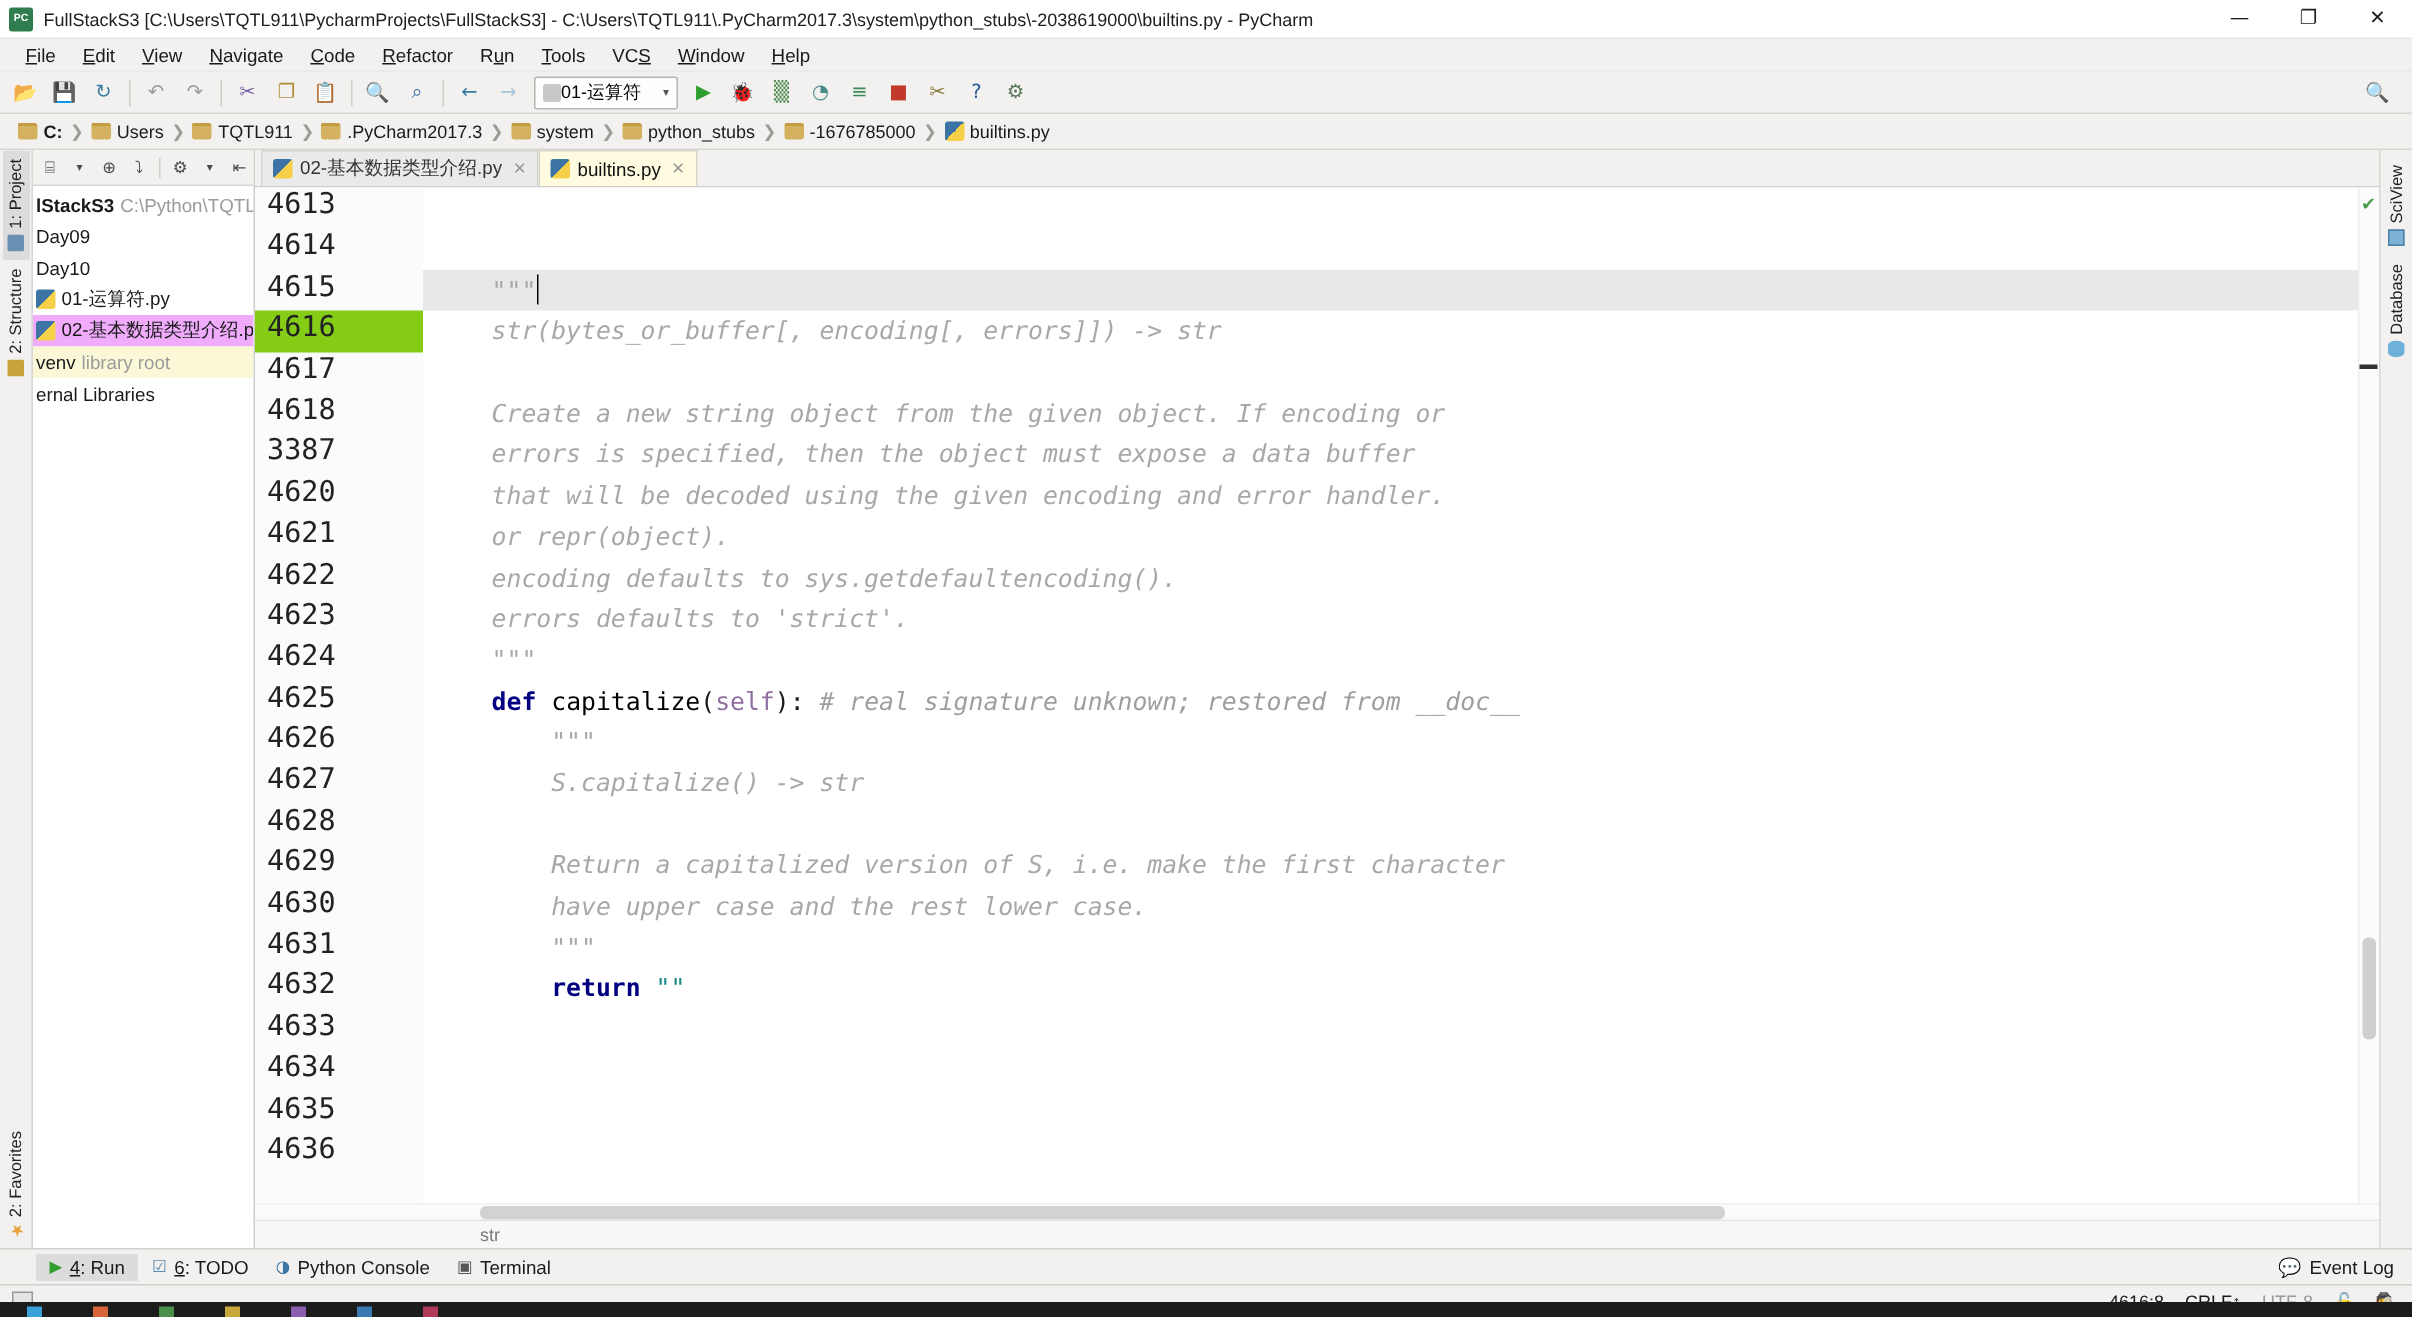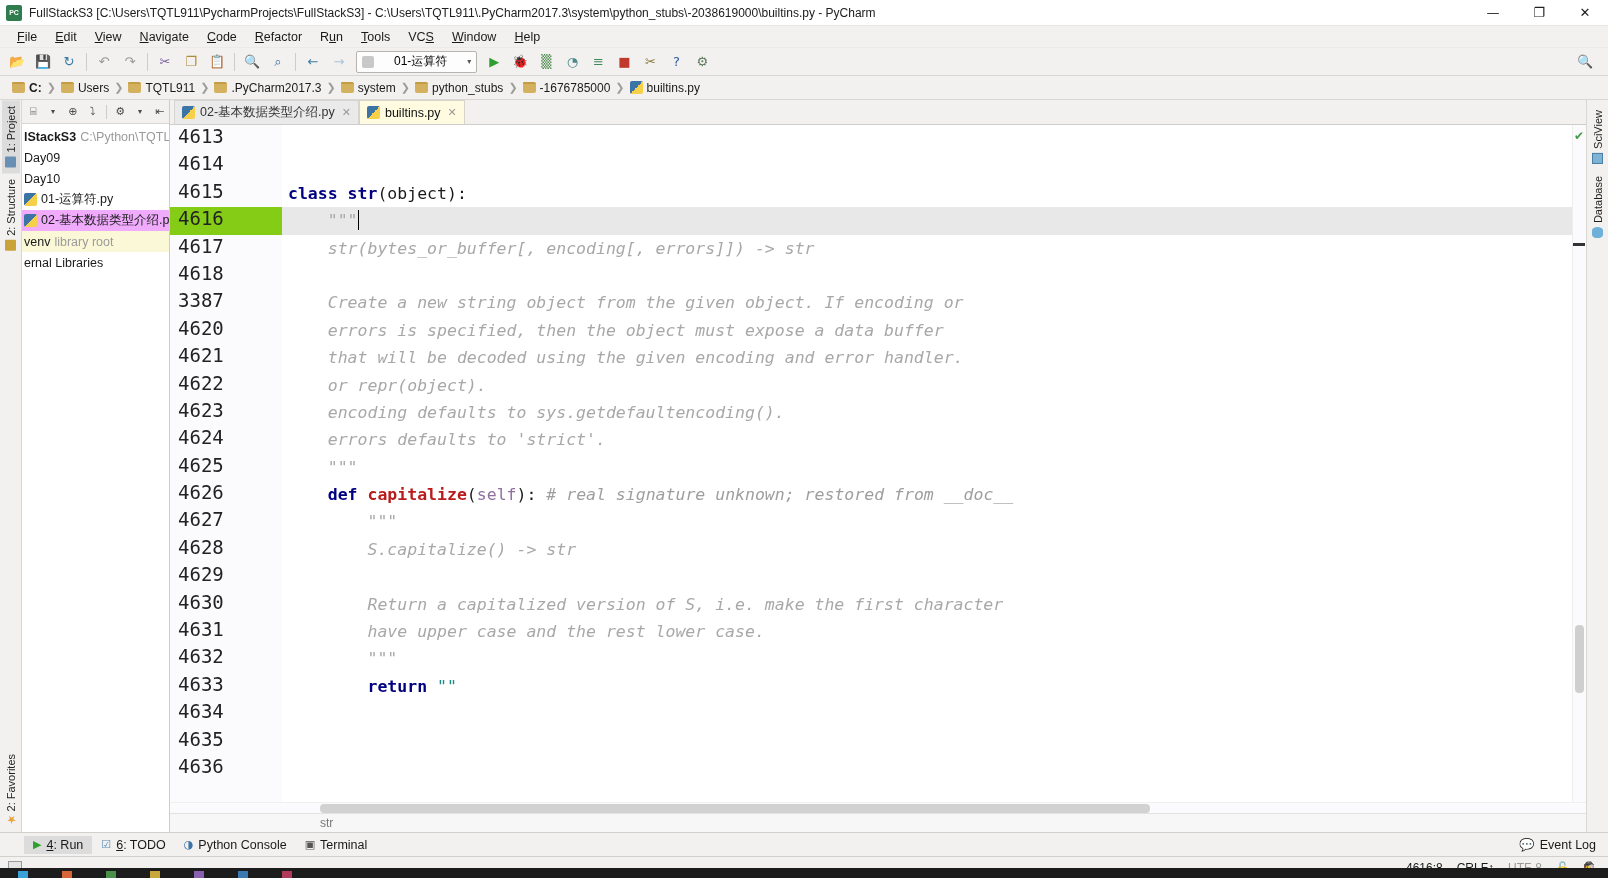--- a/index.html
+++ b/index.html
@@ -48,21 +48,21 @@
     height: 28px; background: #f2f1f0; display: flex; align-items: center;
     padding-left: 4px; flex: none; border-bottom: 1px solid #d9d7d4; position: relative;
   }
   .tb-icon {
     width: 26px; height: 24px; display: flex; align-items: center; justify-content: center;
     font-size: 13px; color: #4a4a4a; font-family: "DejaVu Sans", sans-serif;
   }
   .tb-sep { width: 1px; height: 18px; background: #cfcdc9; margin: 0 4px; }
   .runconfig {
     height: 22px; min-width: 96px; background: #fdfdfd; border: 1px solid #b6b4b1;
-    display: flex; align-items: center; gap: 20px; padding: 0 5px; margin: 0 4px;
+    display: flex; align-items: center; gap: 0; padding: 0 5px; margin: 0 4px;
     font-size: 12px; border-radius: 2px;
   }
   .runconfig .rc-icon { width: 12px; height: 12px; background: #c8c8c8; border-radius: 2px; }
   .runconfig .caret { margin-left: auto; font-size: 8px; color: #555; }
   .tb-search { margin-left: auto; margin-right: 10px; }
 
   
   .pathbar {
     height: 24px; background: #f2f1f0; display: flex; align-items: center;
     padding-left: 8px; flex: none; border-bottom: 1px solid #d9d7d4; gap: 0;
@@ -148,21 +148,21 @@
   .row.cur { background: #e8e8e8; }
   .lnum { width: 112px; text-align: left; padding-left: 8px; font-size: 19px; color: #222; }
   .codeline { padding-left: 6px; line-height: 27.4px; font-size: 16.5px; }
 
   .gutterrow { height: 27.4px; display:flex; align-items:flex-start; position:relative; }
   .gutterrow.cur { background: #84cc16; }
 
   
   .t-kw   { color: #000080; font-weight: bold; }
   .t-cls  { color: #000080; font-weight: bold; }
-  .t-fn   { color: #b91c1c; font-weight: bold; }
+  .t-fn   { color: #000000; font-weight: normal; }
   .t-plain{ color: #1a1a1a; }
   .t-self { color: #8f6f9e; }
   .t-doc  { color: #a8a8a8; font-style: italic; }
   .t-cmt  { color: #9e9e9e; font-style: italic; }
   .t-str  { color: #1a8a8a; }
 
   .caret-bar {
     display:inline-block; width:1.5px; height:20px; background:#000; vertical-align:-4px;
   }
 
@@ -473,21 +473,20 @@
             <div class="gutterrow">
               <span class="lnum">4635</span>
             </div>
             <div class="gutterrow">
               <span class="lnum">4636</span>
             </div>
           </div>
         <div class="code" id="codearea">
             <div class="row" style="position: relative;"><span class="codeline"></span></div>
             <div class="row" style="position: relative;"><span class="codeline"></span></div>
-            <div class="row" style="position: relative;"><span class="codeline"><span class="t-kw">class </span><span class="t-cls">str</span><span class="t-plain">(object):</span></span></div>
             <div class="row cur" style="position: relative;"><span class="codeline"><span class="t-doc">    """</span><span class="caret-bar"></span></span></div>
             <div class="row" style="position: relative;"><span class="codeline"><span class="t-doc">    str(bytes_or_buffer[, encoding[, errors]]) -&gt; str</span></span></div>
             <div class="row" style="position: relative;"><span class="codeline"><span class="t-doc">    </span></span></div>
             <div class="row" style="position: relative;"><span class="codeline"><span class="t-doc">    Create a new string object from the given object. If encoding or</span></span></div>
             <div class="row" style="position: relative;"><span class="codeline"><span class="t-doc">    errors is specified, then the object must expose a data buffer</span></span></div>
             <div class="row" style="position: relative;"><span class="codeline"><span class="t-doc">    that will be decoded using the given encoding and error handler.</span></span></div>
             <div class="row" style="position: relative;"><span class="codeline"><span class="t-doc">    or repr(object).</span></span></div>
             <div class="row" style="position: relative;"><span class="codeline"><span class="t-doc">    encoding defaults to sys.getdefaultencoding().</span></span></div>
             <div class="row" style="position: relative;"><span class="codeline"><span class="t-doc">    errors defaults to 'strict'.</span></span></div>
             <div class="row" style="position: relative;"><span class="codeline"><span class="t-doc">    """</span></span></div>

